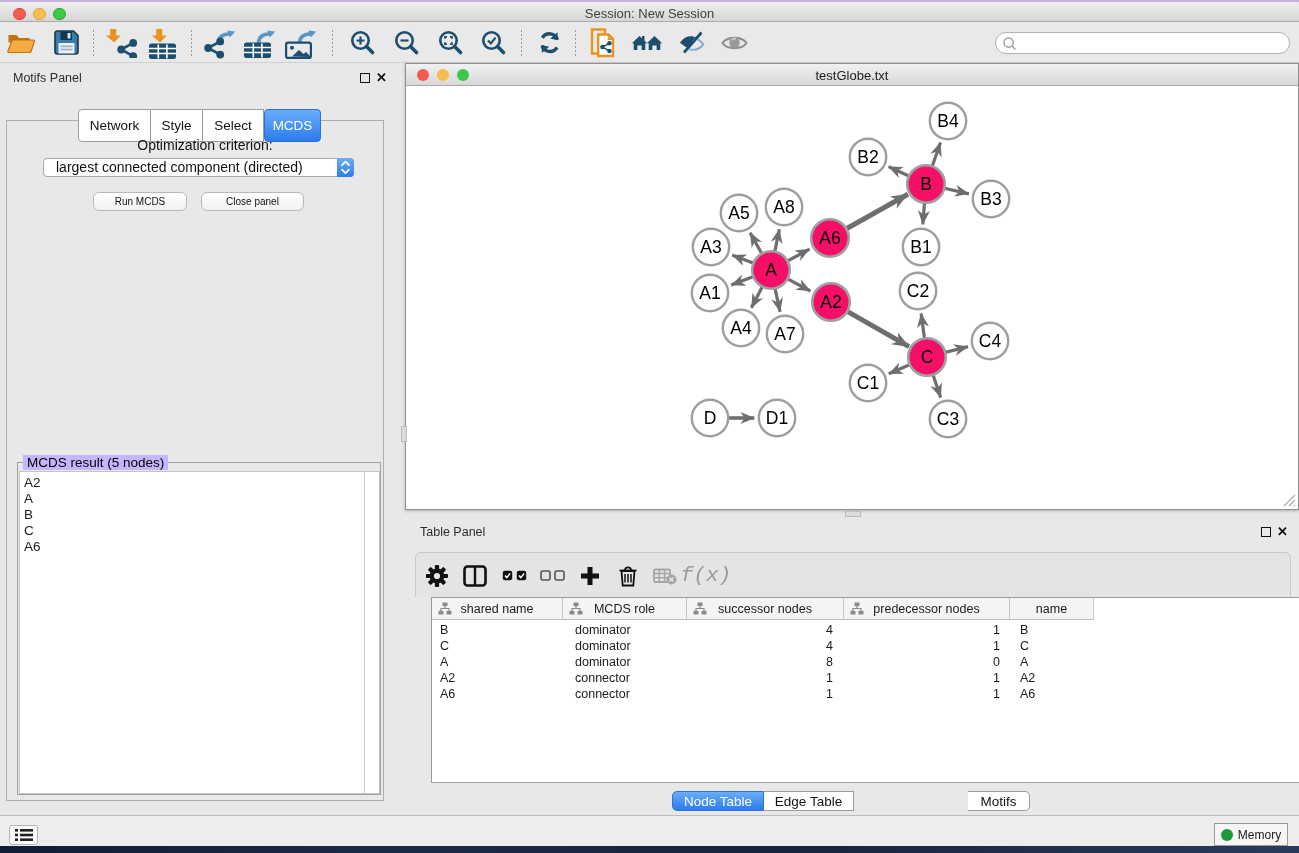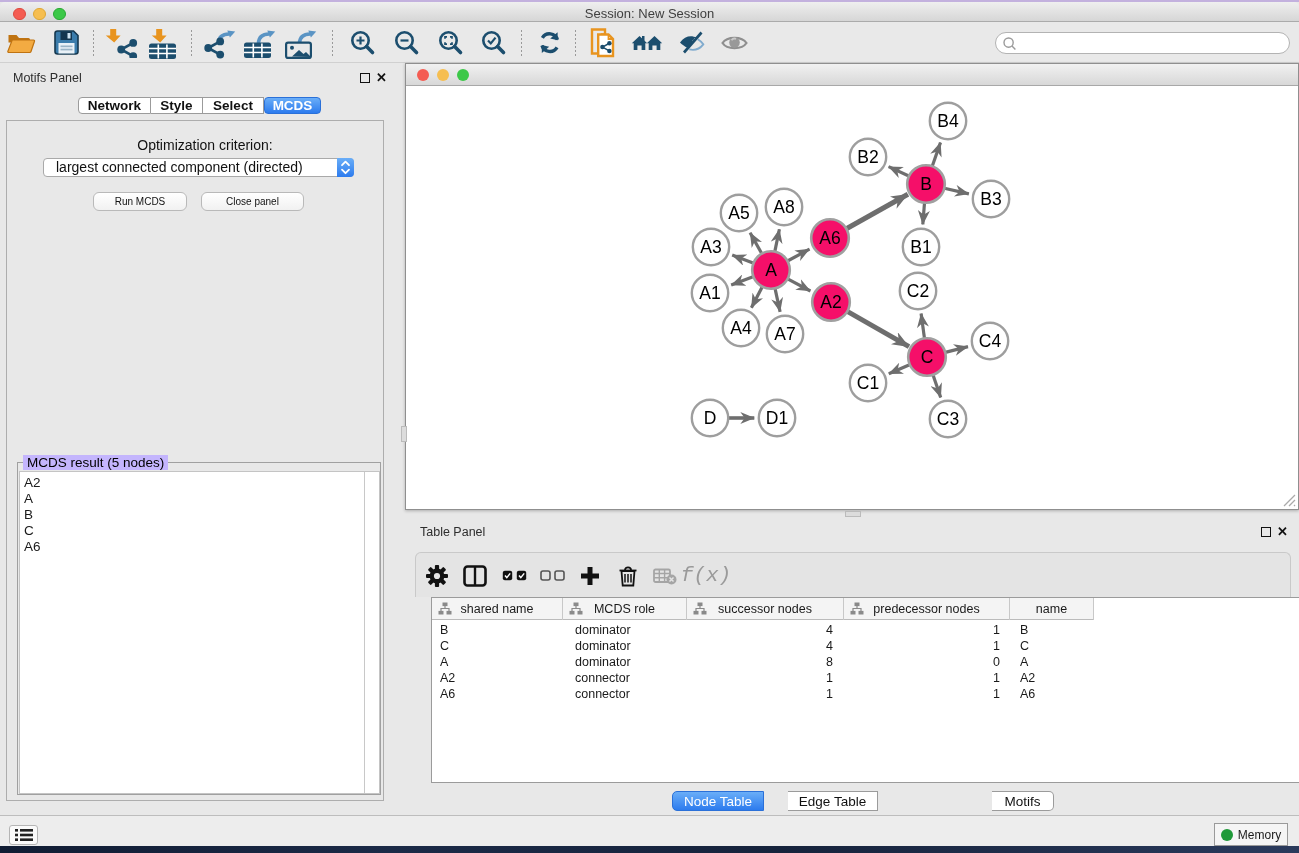--- a/index.html
+++ b/index.html
@@ -16,21 +16,21 @@
 #titletext { left:0; top:6px; width:1299px; text-align:center; font-size:13px; color:#404040; }
 
 #toolbar { left:0; top:22px; width:1299px; height:41px; background:#e9e9e9; border-bottom:1px solid #d0d0d0; }
 .tsep { position:absolute; top:8px; height:26px; width:1px; background-image:linear-gradient(#9a9a9a 40%, transparent 40%); background-size:1px 4px; }
 .ticon { position:absolute; top:0; height:41px; display:flex; align-items:center; justify-content:center; }
 #search { position:absolute; left:995px; top:10px; width:295px; height:22px; border:1px solid #b3b3b3; border-radius:11px; background:#fff; }
 
 #cp-title { left:13px; top:71px; font-size:12.5px; color:#2d2d2d; }
 .winbtn { position:absolute; font-size:12px; color:#111; }
 #cp-box { left:6px; top:120px; width:378px; height:681px; border:1px solid #adadad; background:#e8e8e8; }
-.tabs { position:absolute; top:97px; height:17px; display:flex; font-size:13.5px;font-weight:bold; }
+.tabs { position:absolute; top:109px; height:33px; display:flex; font-size:13.5px; }
 .tab { background:#fff; border:1px solid #9b9b9b; border-left:none; display:flex; align-items:center; justify-content:center; color:#111; }
 .tab.first { border-left:1px solid #9b9b9b; border-radius:4px 0 0 4px; }
 .tab.sel { background:linear-gradient(#6aaef8,#2c7bee); color:#fff; border:1px solid #2a70d8; border-radius:4px; }
 #opt-label { left:8px; top:137px; width:394px; text-align:center; font-size:14px; color:#111; }
 #dropdown { left:43px; top:158px; width:311px; height:19px; background:#fff; border:1px solid #a9a9a9; border-radius:4px; font-size:14px; line-height:17px; padding-left:12px; color:#111; }
 #stepper { position:absolute; right:-1px; top:-1px; width:17px; height:19px; border-radius:0 4px 4px 0; background:linear-gradient(#6aaef8,#2c7bee); }
 .btn { position:absolute; height:19px; background:linear-gradient(#ffffff,#f1f1f1); border:1px solid #b9b9b9; border-radius:6px; font-size:10px; text-align:center; line-height:17px; color:#111; }
 
 #mcds-fs { left:17px; top:462px; width:364px; height:333px; border:1px solid #a0a0a0; }
 #mcds-legend { position:absolute; left:5px; top:-8px; background:#c4b5fd; padding:0 4px; font-size:13.5px; color:#000; }
@@ -264,20 +264,21 @@
   <div id="mcds-legend">MCDS result (5 nodes)</div>
   <div id="mcds-list">A2<br>A<br>B<br>C<br>A6<div id="mcds-scroll"></div></div>
 </div>
 
 <div class="abs" id="netwin">
   <div id="net-titlebar">
       <div class="tl t1"></div>
       <div class="tl t2"></div>
       <div class="tl t3"></div>
     </div>
+  <div id="net-title">testGlobe.txt</div>
   <div id="graphwrap"><svg id="graph" width="893" height="424" viewBox="0 0 893 424">
 <defs>
 <marker id="arr" markerUnits="userSpaceOnUse" markerWidth="16" markerHeight="12" refX="14" refY="6" orient="auto">
             <path d="M0,0 L14.5,6 L0,12 L4.4,6 Z" fill="#6e6e6e"></path>
           </marker>
 <marker id="arrb" markerUnits="userSpaceOnUse" markerWidth="19" markerHeight="14" refX="17" refY="7" orient="auto">
             <path d="M0,0 L17.5,7 L0,14 L5.3,7 Z" fill="#6e6e6e"></path>
           </marker>
 </defs>
 <line x1="348.4" y1="177.6" x2="326.2" y2="169.1" stroke="#6e6e6e" stroke-width="3.2" marker-end="url(#arr)"></line>
@@ -472,21 +473,21 @@
 <div class="td" style="left:0; top:73px; width:568px; text-align:right;">1</div>
 <div class="td" style="left:588px; top:73px;">A2</div>
 <div class="td" style="left:8px; top:89px;">A6</div>
 <div class="td" style="left:143px; top:89px;">connector</div>
 <div class="td" style="left:0; top:89px; width:401px; text-align:right;">1</div>
 <div class="td" style="left:0; top:89px; width:568px; text-align:right;">1</div>
 <div class="td" style="left:588px; top:89px;">A6</div>
 </div>
 <div class="btabs">
   <div class="tab sel" style="width:92px; border-radius:5px 0 0 5px;">Node Table</div>
-  <div class="tab" style="width:90px;margin-left:24px;">Edge Table</div>
+  <div class="tab" style="width:90px;">Edge Table</div>
   <div class="tab" style="width:114px;margin-top:41px;">Network Table</div>
   <div class="tab" style="width:62px; border-radius:0 5px 5px 0;">Motifs</div>
 </div>
 
 <div class="abs" id="statusbar">
   <div id="listbtn">
       <svg width="18" height="14" viewBox="0 0 18 14">
         <g fill="#222">
           <rect x="0" y="1" width="3" height="2.6"></rect>
           <rect x="5" y="1" width="13" height="2.6"></rect>

